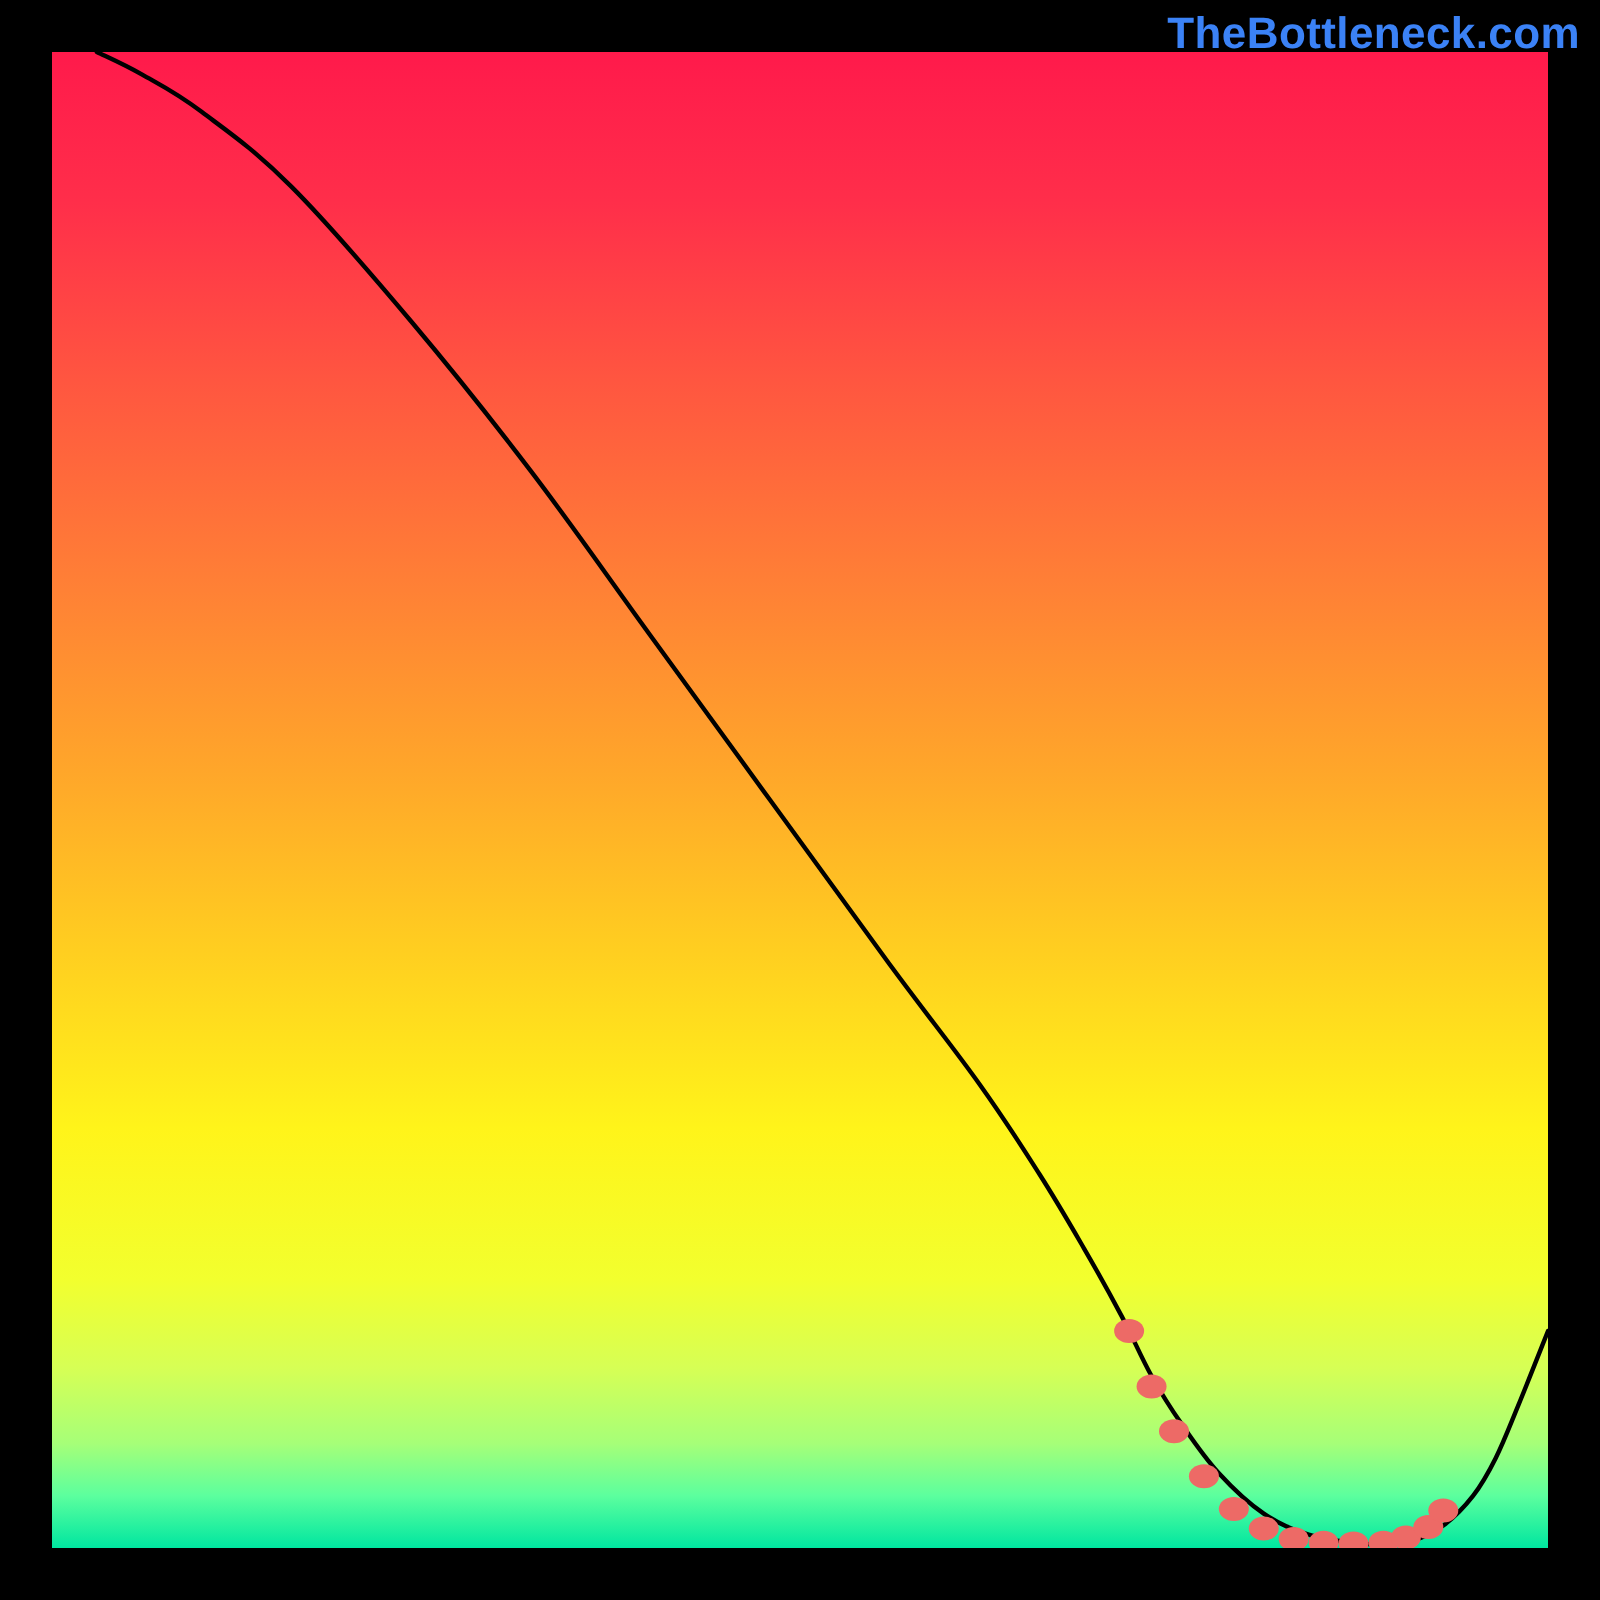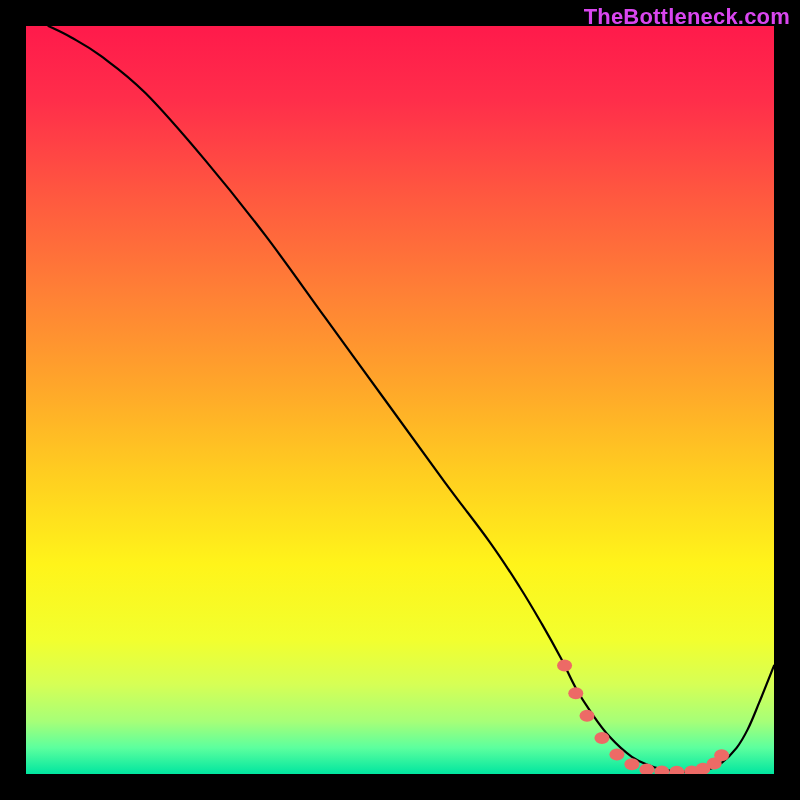--- a/index.html
+++ b/index.html
@@ -14,21 +14,21 @@
   .stage {
     position: relative;
     width: 800px;
     height: 800px;
     background: #000;
   }
   .watermark {
     position: absolute;
     top: 4px;
     right: 10px;
-    color: #d946ef;
+    color: #3b82f6;
     font-size: 22px;
     font-weight: 600;
     letter-spacing: 0.2px;
     z-index: 10;
     user-select: none;
   }
   .plot-area {
     position: absolute;
     left: 26px;
     top: 26px;

